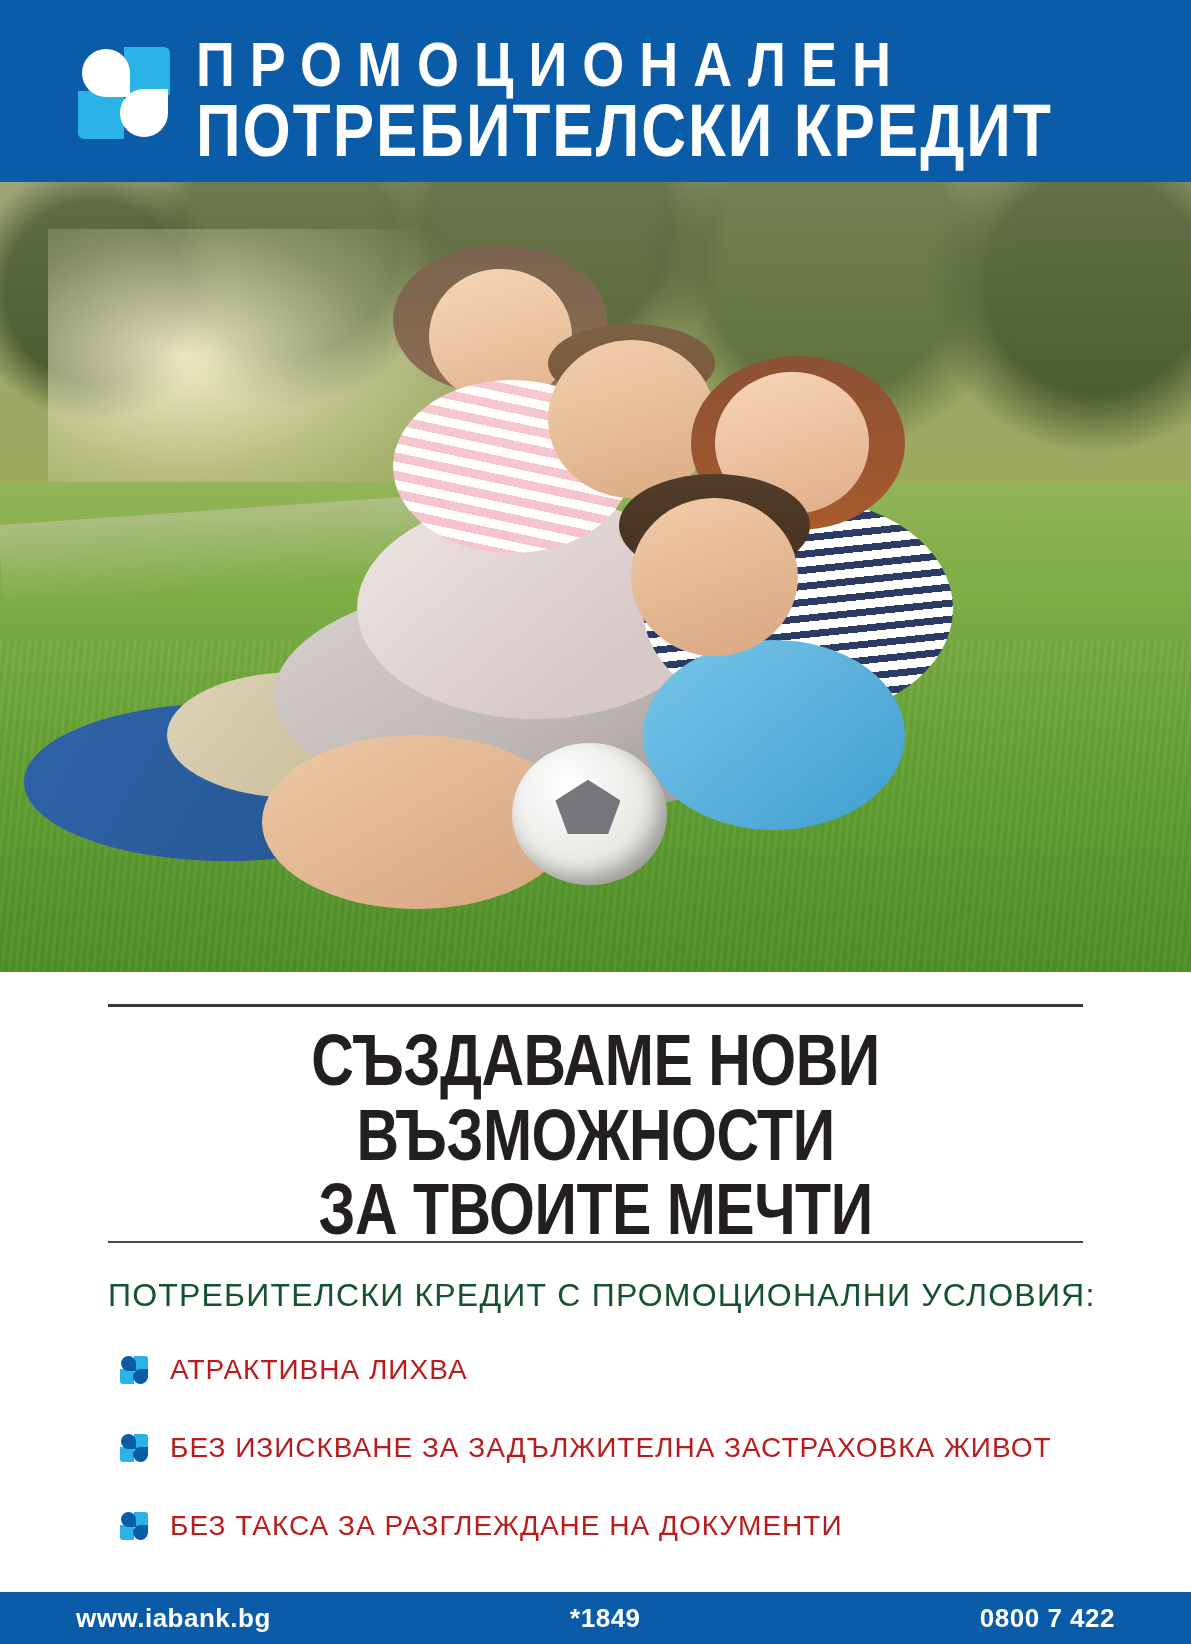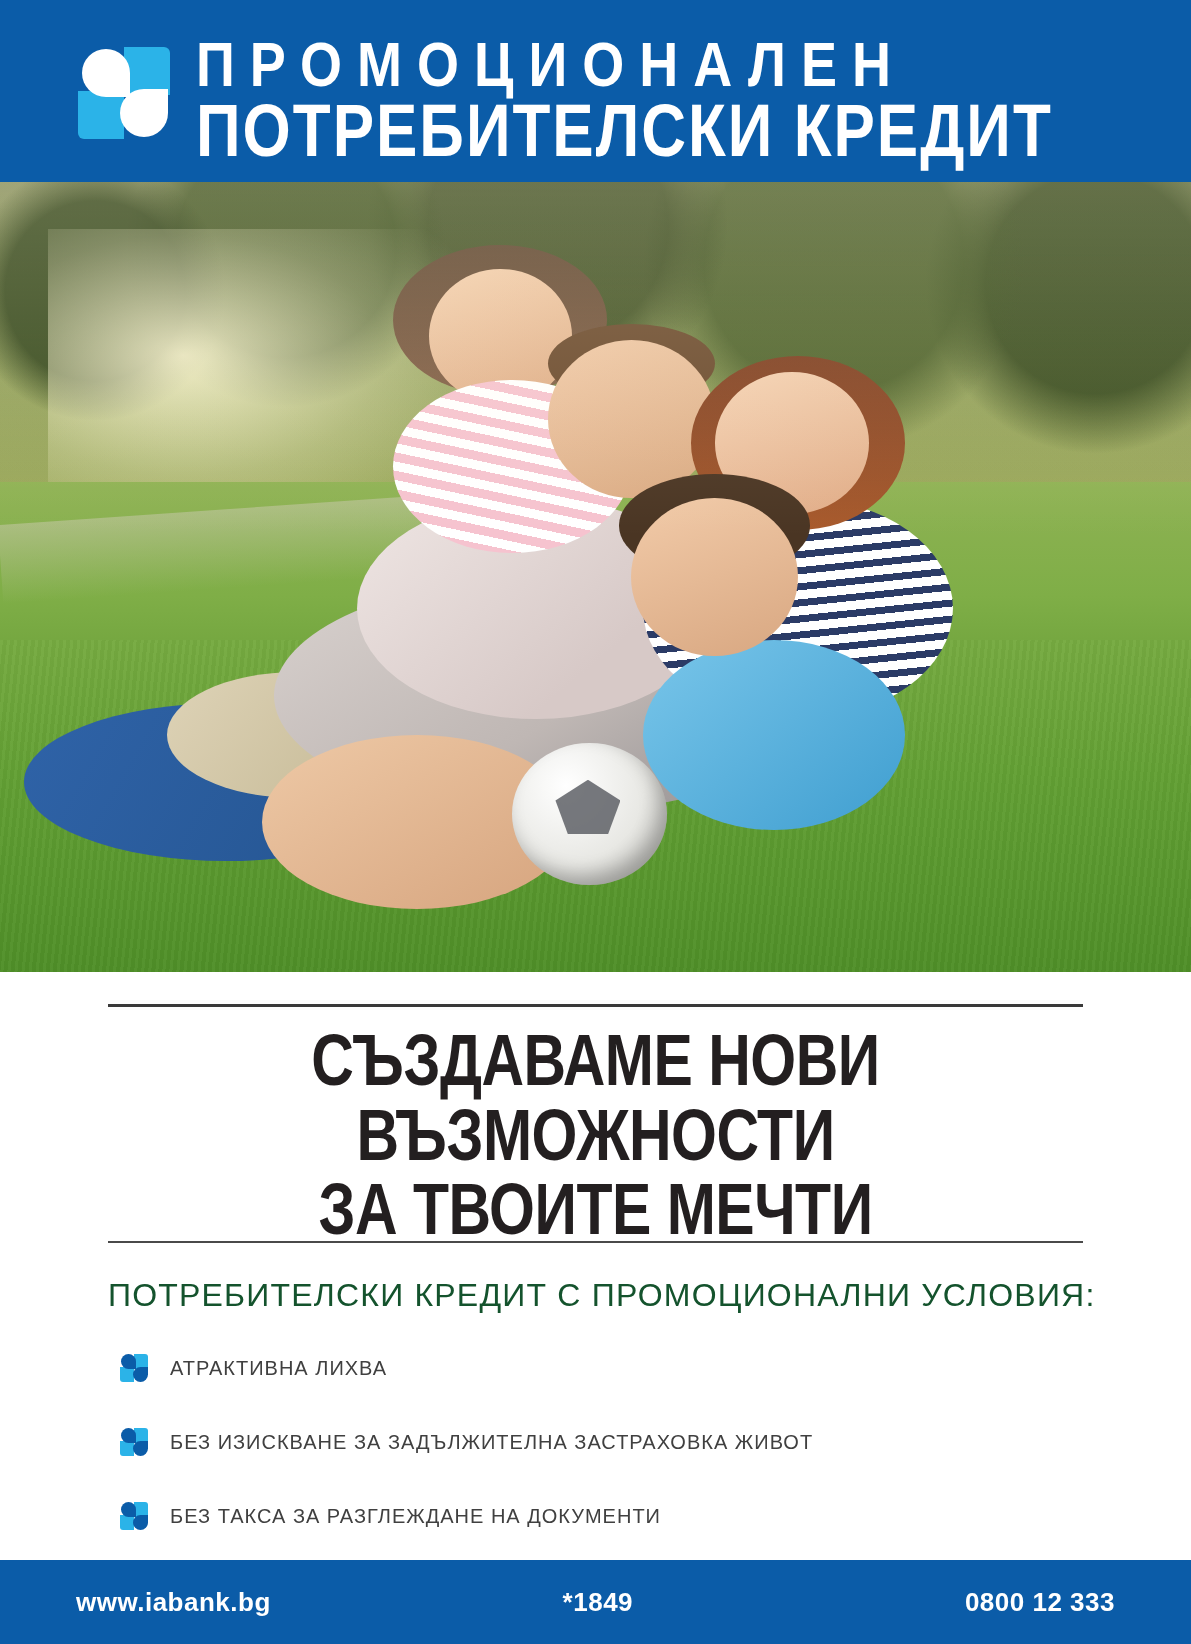--- a/index.html
+++ b/index.html
@@ -287,30 +287,30 @@
   .bul-icon .s2 { left: 0;    top: 13px; width: 14px; height: 15px; border-bottom-left-radius: 3px; }
   .bul-icon .w1 {
     position: absolute; left: 1px; top: 0px; width: 15px; height: 15px;
     background: #0b5ca8; border-radius: 8px 8px 0 8px;
   }
   .bul-icon .w2 {
     position: absolute; left: 13px; top: 13px; width: 15px; height: 15px;
     background: #0b5ca8; border-radius: 8px 0 8px 8px;
   }
   .bul-text {
-    color: #404040;
-    font-size: 20px;
+    color: #b91c1c;
+    font-size: 28px;
     letter-spacing: 1px;
     white-space: nowrap;
   }
 
   
   .footer {
     flex: 0 0 auto;
-    height: 84px;
+    height: 52px;
     background: #0b5ca8;
     display: flex;
     align-items: center;
     justify-content: space-between;
     padding: 0 76px;
     color: #ffffff;
     font-weight: bold;
     font-size: 26px;
     letter-spacing: 0.5px;
   }
@@ -401,16 +401,16 @@
         </span>
         <span class="bul-text">БЕЗ ТАКСА ЗА РАЗГЛЕЖДАНЕ НА ДОКУМЕНТИ</span>
       </div>
 
     </div>
   </div>
 
   <div class="footer">
     <span>www.iabank.bg</span>
     <span class="mid">*1849</span>
-    <span>0800 12 333</span>
+    <span>0800 7 422</span>
   </div>
 
 </div>
 
 </body></html>

